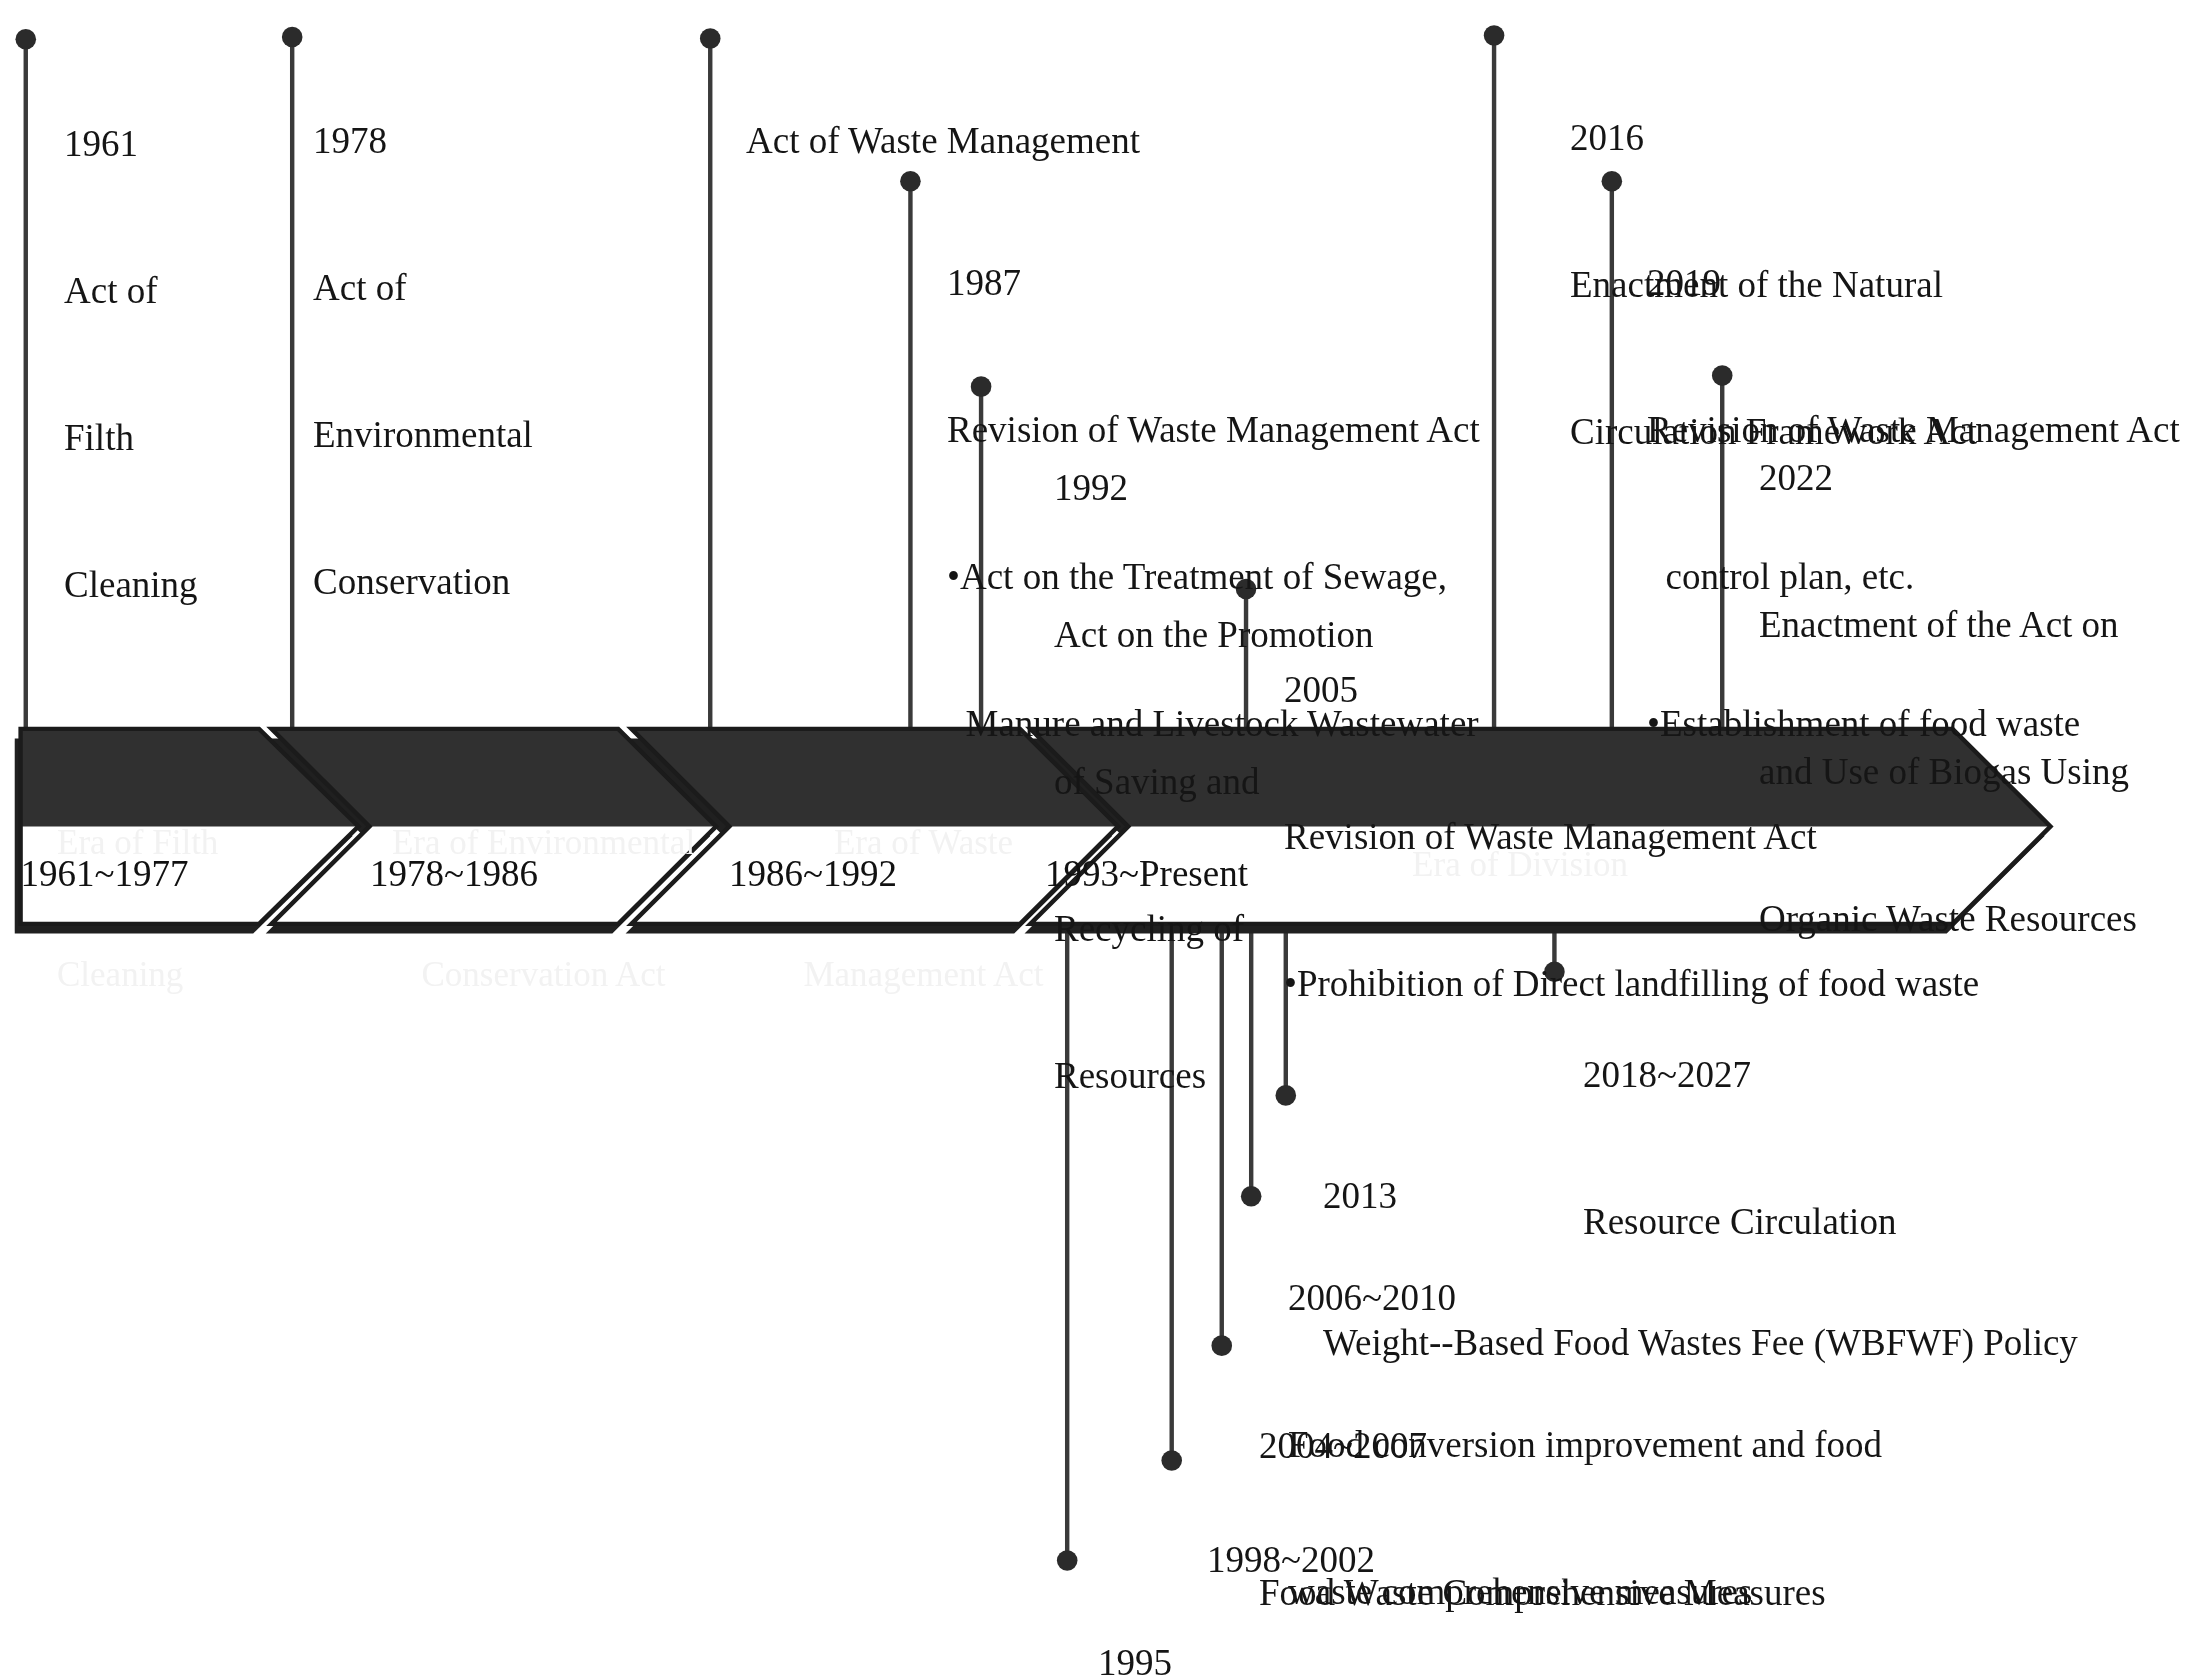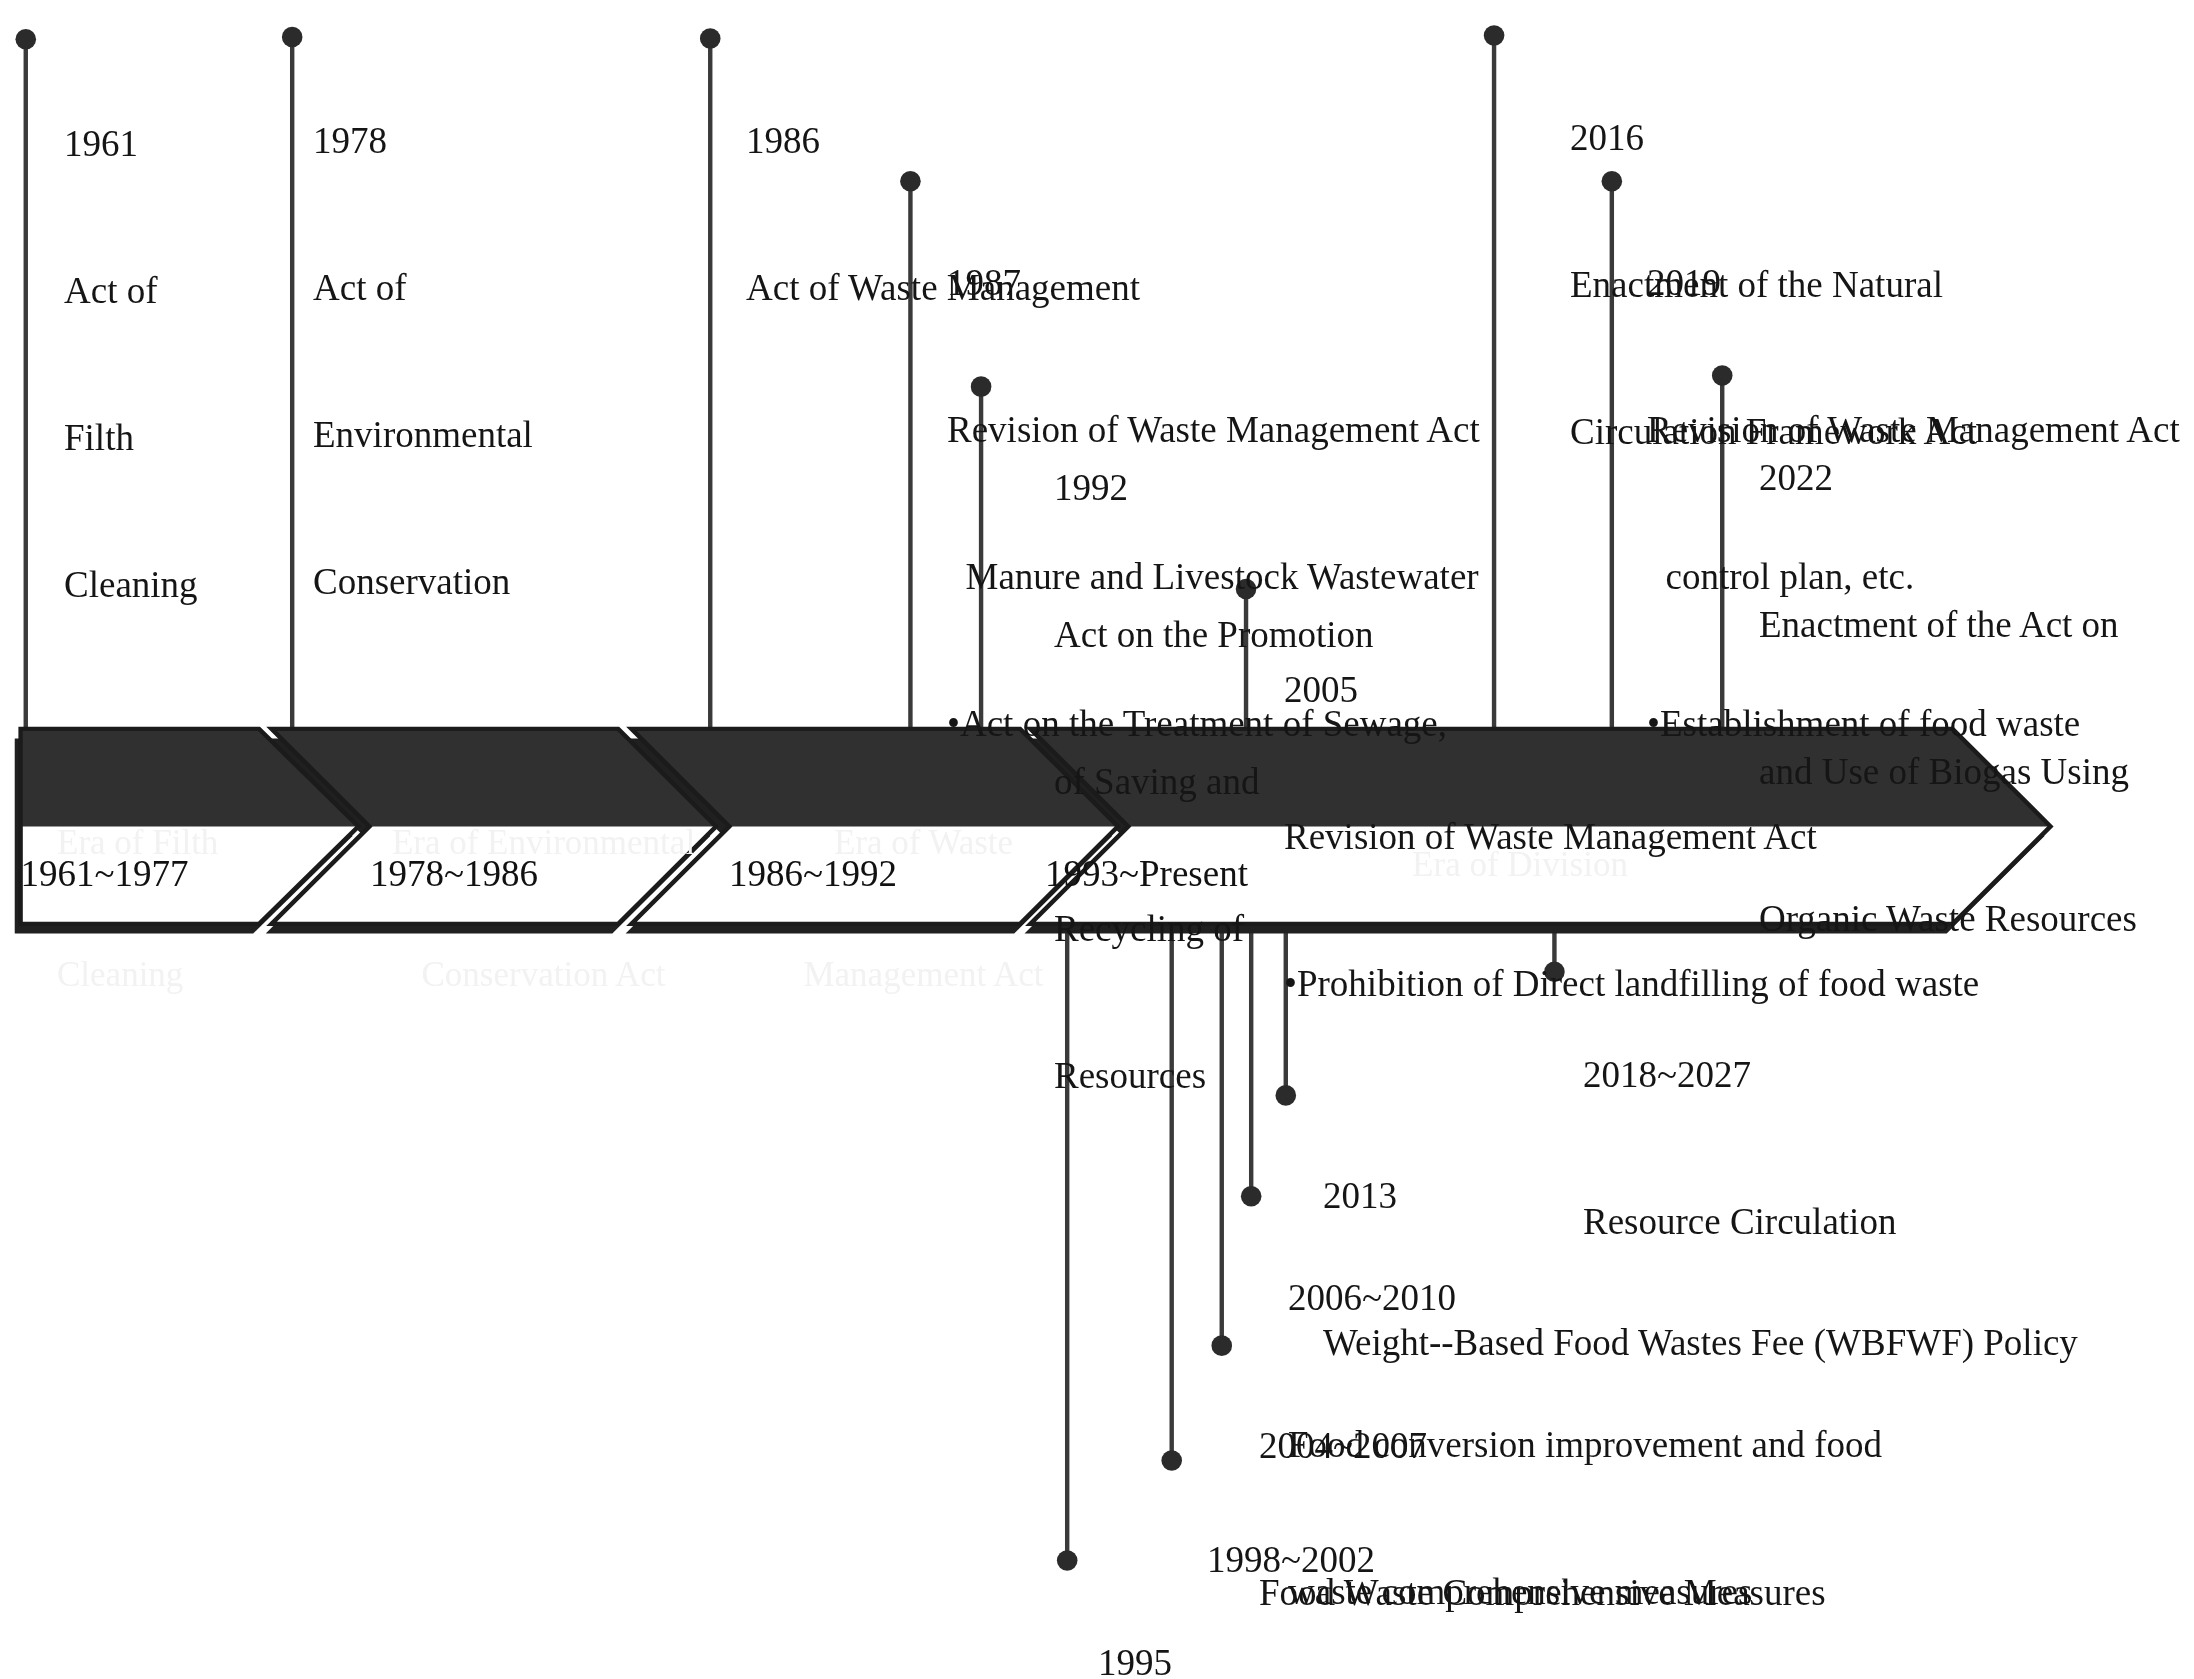--- a/index.html
+++ b/index.html
@@ -96,29 +96,28 @@
   </div>
 
   <div class="ev" style="left:313px;top:18.4px;">
     <div class="yr">1978</div>
     <div class="ln">Act of</div>
     <div class="ln">Environmental</div>
     <div class="ln">Conservation</div>
   </div>
 
   <div class="ev" style="left:746px;top:18.4px;">
-    <div class="yr">1986</div>
     <div class="ln">Act of Waste Management</div>
   </div>
 
   <div class="ev" style="left:947px;top:160px;">
     <div class="yr">1987</div>
     <div class="ln">Revision of Waste Management Act</div>
+    <div class="ln">•Act on the Treatment of Sewage,</div>
     <div class="ln">  Manure and Livestock Wastewater</div>
-    <div class="ln">•Act on the Treatment of Sewage,</div>
   </div>
 
   <div class="ev" style="left:1018px;top:365px;margin-left:36px;">
     <div class="yr">1992</div>
     <div class="ln">Act on the Promotion</div>
     <div class="ln">of Saving and</div>
     <div class="ln">Recycling of</div>
     <div class="ln">Resources</div>
   </div>
 

